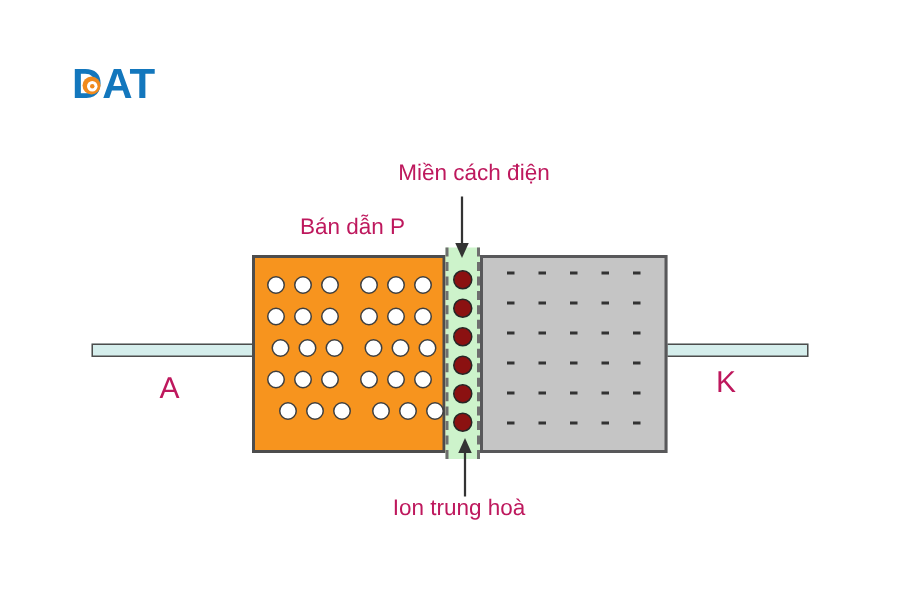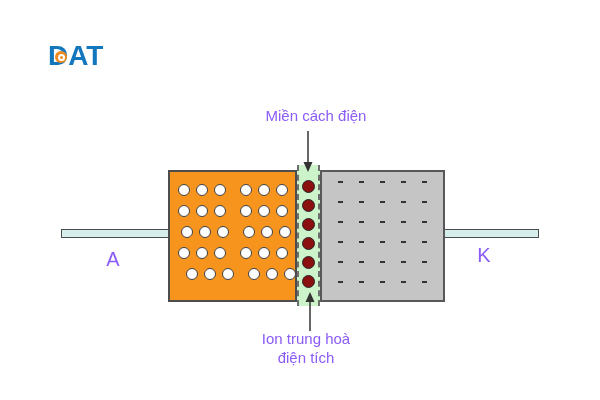--- a/index.html
+++ b/index.html
@@ -10,21 +10,21 @@
   .logo{position:absolute;left:48px;top:40px;width:90px;height:32px;}
   .logo-text{font-size:28px;font-weight:bold;color:var(--logo_blue,#1377BD);
              line-height:32px;letter-spacing:0px;}
   .logo-target{position:absolute;left:7px;top:11px;width:12px;height:12px;border-radius:50%;
                background:var(--logo_orange,#F08A1D);display:flex;align-items:center;justify-content:center;}
   .logo-target-ring{width:7px;height:7px;border-radius:50%;background:#fff;
                     display:flex;align-items:center;justify-content:center;}
   .logo-target-dot{width:3px;height:3px;border-radius:50%;background:var(--logo_orange,#F08A1D);}
 
   
-  .lbl{position:absolute;color:#8b5cf6;font-size:15px;white-space:nowrap;transform:translateX(-50%);}
+  .lbl{position:absolute;color:#be185d;font-size:15px;white-space:nowrap;transform:translateX(-50%);}
   .lbl-depletion{left:316px;top:107px;}
   .lbl-p{left:235px;top:143px;}
   .lbl-n{left:378px;top:143px;}
   .lbl-ion{left:306px;top:329px;text-align:center;line-height:19px;}
   .lbl-ion span{display:block;}
   .lbl-a{left:113px;top:248px;font-size:20px;}
   .lbl-k{left:484px;top:244px;font-size:20px;}
 
   
   .lead{position:absolute;top:229px;height:7px;background:var(--lead_fill,#D5EEEC);
@@ -69,23 +69,23 @@
   <div class="logo">
     <div class="logo-text">DAT</div>
     <div class="logo-target">
       <div class="logo-target-ring">
         <div class="logo-target-dot"></div>
       </div>
     </div>
   </div>
 
   <div class="lbl lbl-depletion">Miền cách điện</div>
+  <div class="lbl lbl-p">Bán dẫn P</div>
   <div class="lbl lbl-ion">
     <span>Ion trung hoà</span>
-    <span>điện tích</span>
   </div>
   <div class="lbl lbl-a">A</div>
   <div class="lbl lbl-k">K</div>
 
   <div class="lead lead-a"></div>
   <div class="lead lead-k"></div>
 
   <div class="p-region">
     <div class="hole-grid">
         <div class="hole-row" style="margin-left: 0px;">

